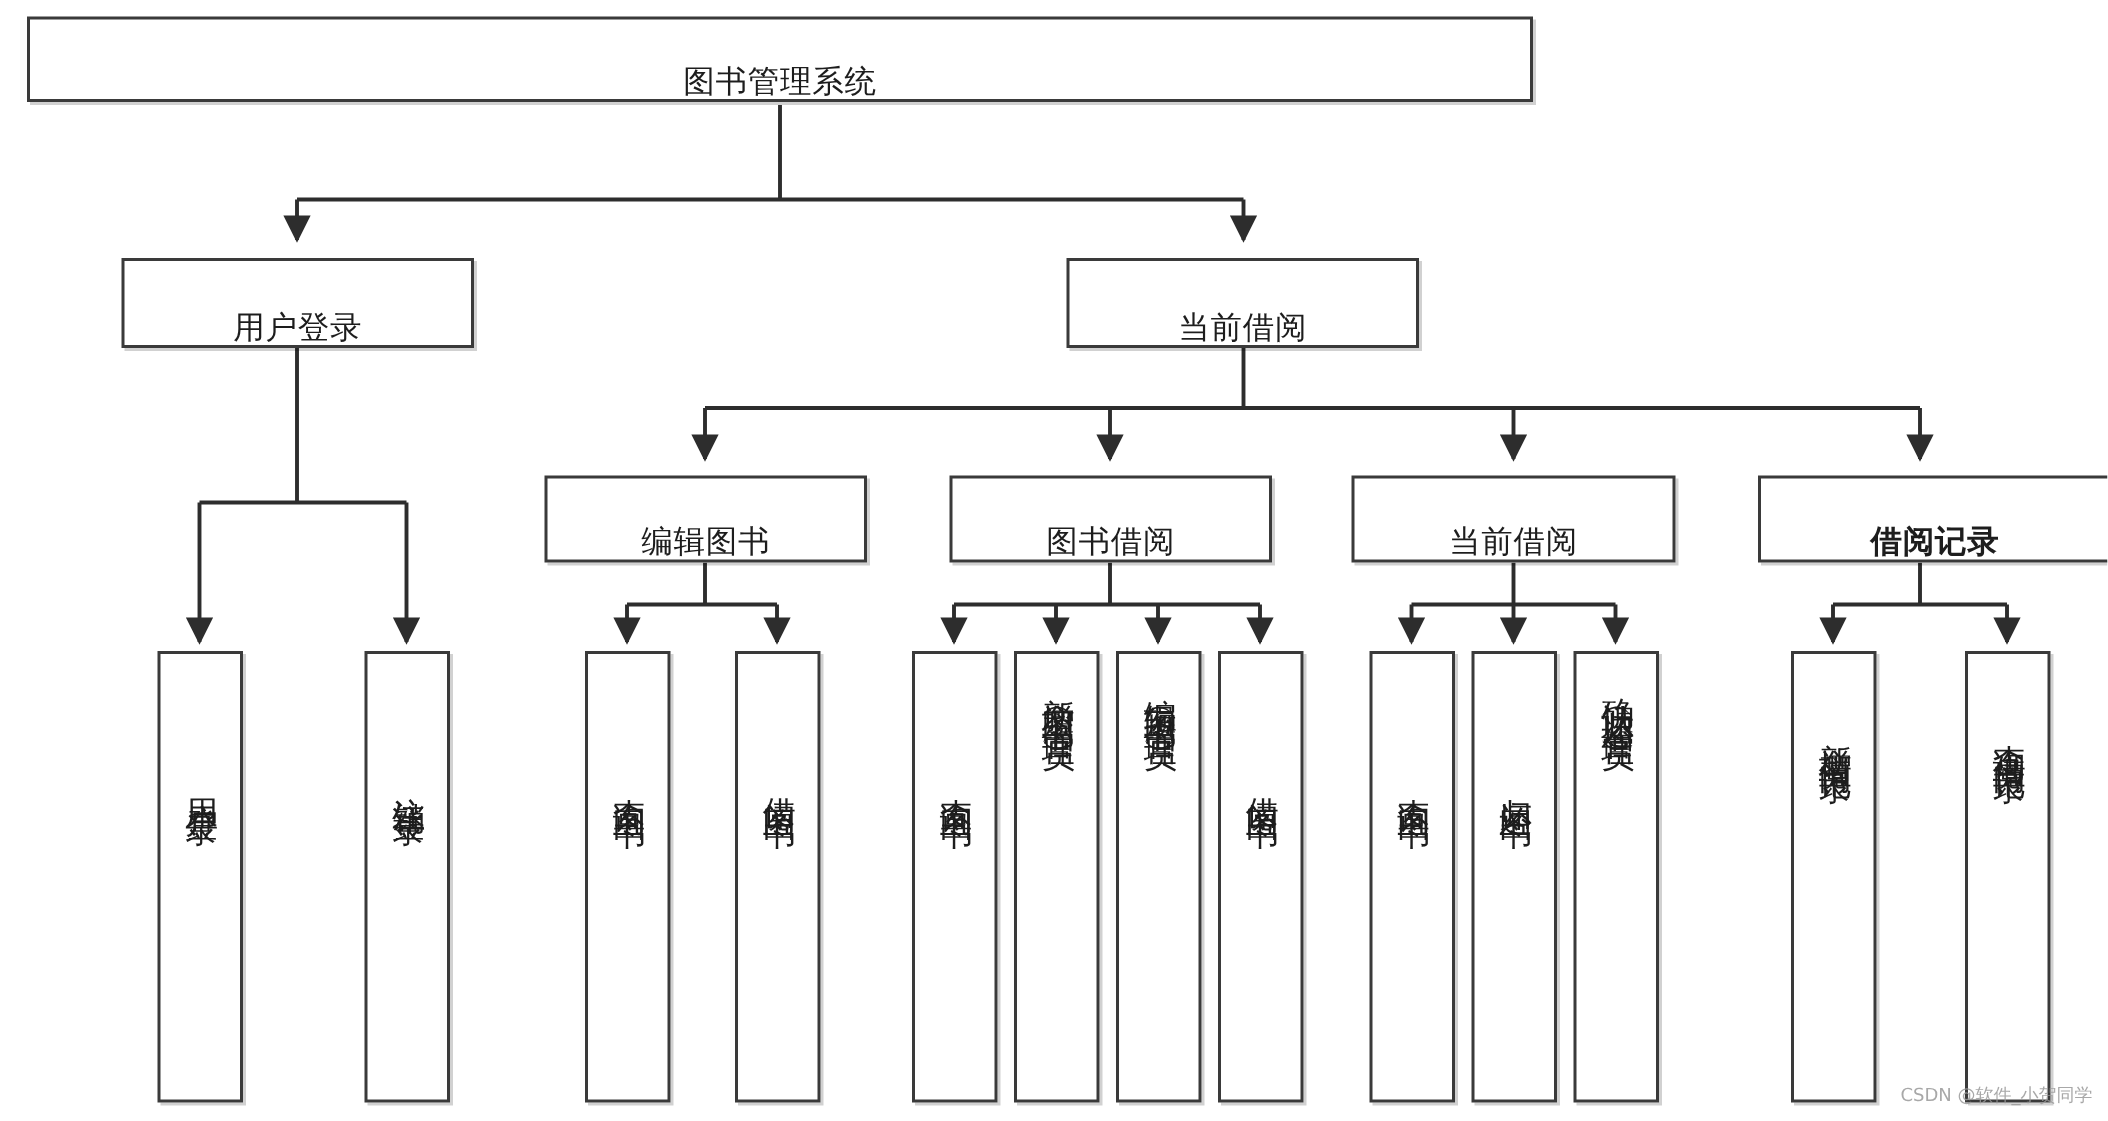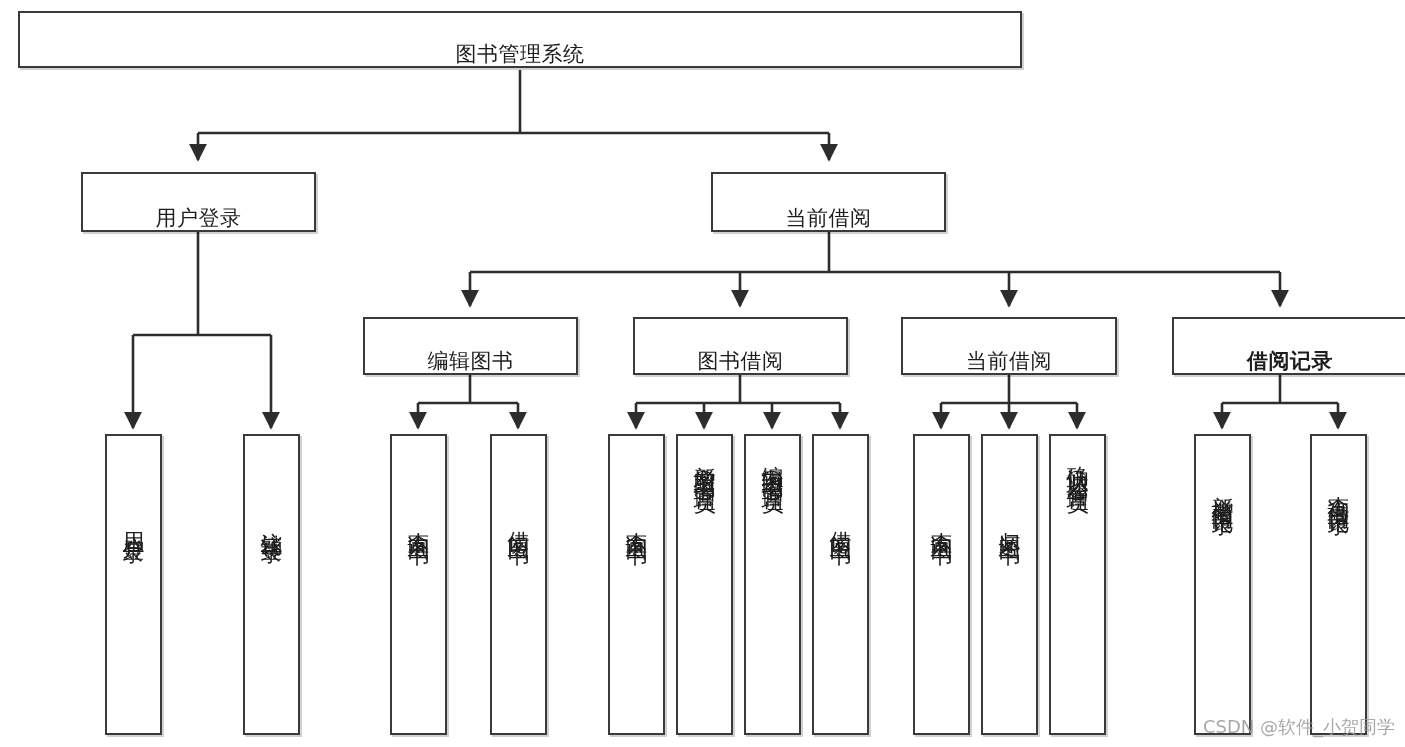--- a/index.html
+++ b/index.html
@@ -68,21 +68,21 @@
     left: 0;
     top: 0;
     width: 1405px;
     height: 747px;
     pointer-events: none;
   }
   .watermark {
     position: absolute;
     right: 10px;
     bottom: 8px;
-    font-size: 18px;
+    font-size: 12px;
     color: #9a9a9a;
     opacity: 0.85;
     white-space: nowrap;
   }
 </style>
 </head>
 <body>
 
 <div id="canvas">
 

